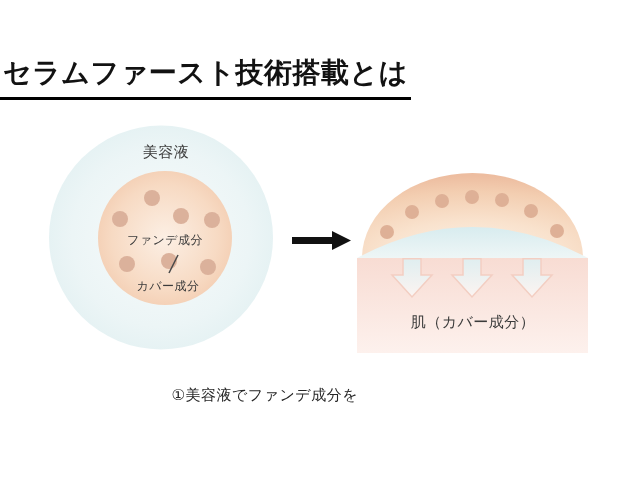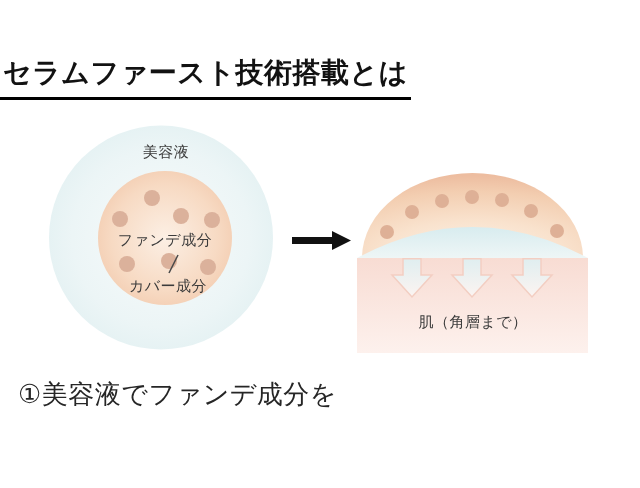--- a/index.html
+++ b/index.html
@@ -17,28 +17,28 @@
     letter-spacing:0.5px;line-height:34px;padding:0 3px 7px 3px;
     border-bottom:3px solid #000;
   }
 
   
   .abs{position:absolute;}
 
   
   .dlabel{
     position:absolute;text-align:center;color:#3b3b3b;
-    font-size:15px;line-height:18px;letter-spacing:0.5px;white-space:nowrap;
+    font-size:12px;line-height:18px;letter-spacing:0.5px;white-space:nowrap;
   }
   .dlabel.big{font-size:15px;}
 
   
   .caption{
-    position:absolute;top:377px;text-align:left;color:#262626;
-    font-size:26px;line-height:35px;letter-spacing:0.5px;white-space:nowrap;
+    position:absolute;top:377px;text-align:right;color:#262626;
+    font-size:15px;line-height:35px;letter-spacing:0.5px;white-space:nowrap;
   }
 </style>
 </head>
 <body>
 
 <div class="stage">
 
   <div class="title-wrap">
     <span class="title">セラムファースト技術搭載とは</span>
   </div>
@@ -115,19 +115,19 @@
 
     <rect x="2" y="88" width="231" height="95" fill="url(#skinGrad)"></rect>
 
     <g fill="url(#arrowGrad)" stroke="#f3cec2" stroke-width="1.5">
       <path d="M 48 88.8 L 48 105 L 37 105 L 57 127 L 77 105 L 66 105 L 66 88.8 Z"></path>
       <path d="M 108 88.8 L 108 105 L 97 105 L 117 127 L 137 105 L 126 105 L 126 88.8 Z"></path>
       <path d="M 168 88.8 L 168 105 L 157 105 L 177 127 L 197 105 L 186 105 L 186 88.8 Z"></path>
     </g>
   </svg>
 
-  <div class="dlabel big" style="left:393px;top:313px;width:160px;">肌（角層まで）</div>
+  <div class="dlabel big" style="left:393px;top:313px;width:160px;">肌（カバー成分）</div>
 
   <div class="caption" style="left:18px;width:340px;">
     <div>①美容液でファンデ成分を</div>
   </div>
 
 </div>
 
 </body></html>

